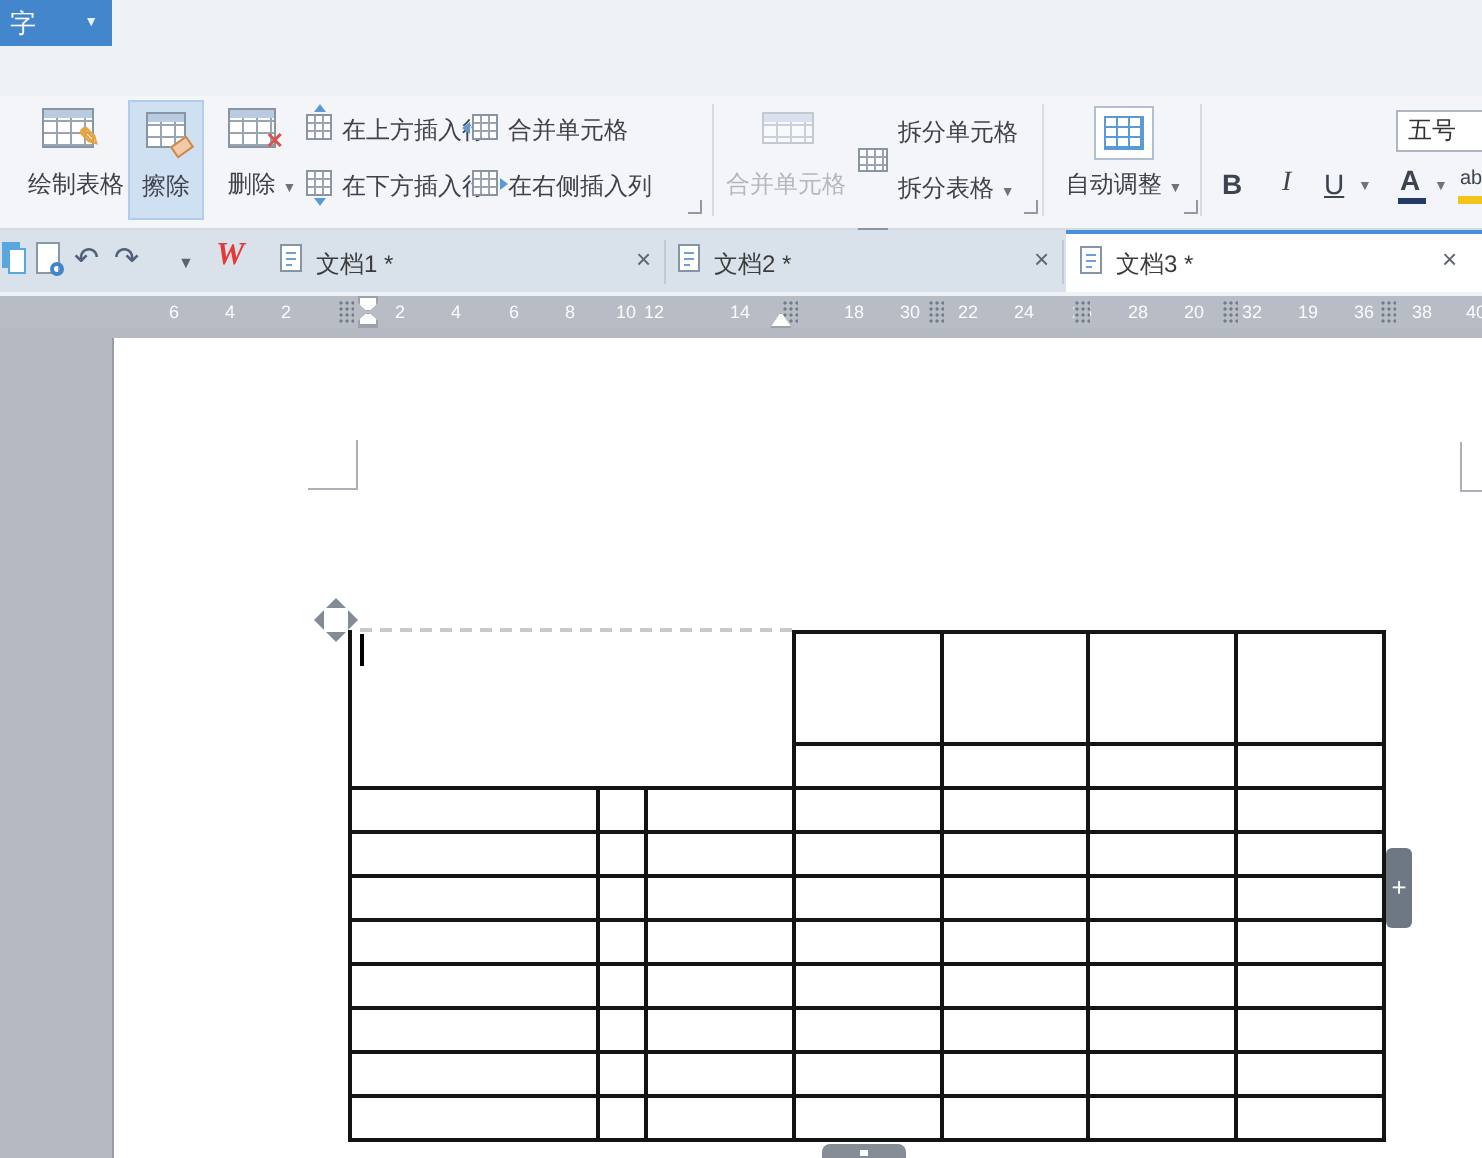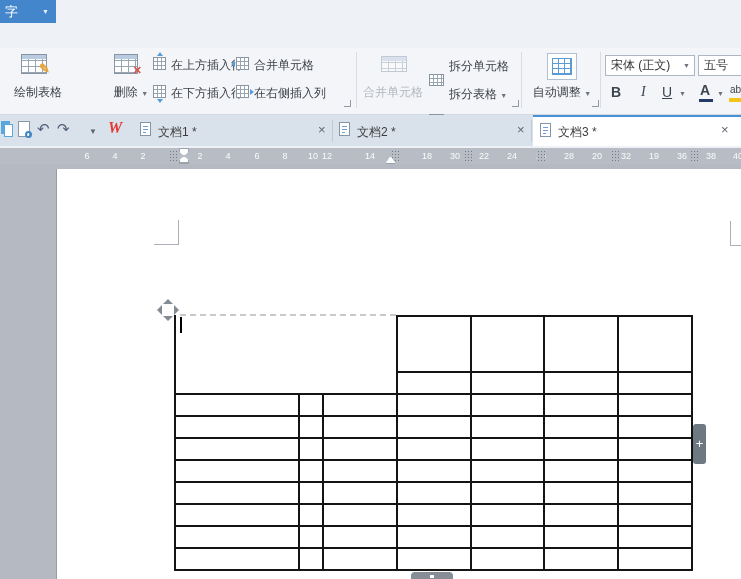--- a/index.html
+++ b/index.html
@@ -109,20 +109,26 @@
 
   <div id="ribbon" class="abs">
 
     <div class="abs" style="left:21px;top:6px;width:26px;height:20px">
       <div class="tic" style="width:26px;height:20px">
         <span class="ovr" style="right:-4px;bottom:-3px;color:#e8a33d;font-size:13px">✎</span>
       </div>
     </div>
     <div class="abs rlabel" style="left:38px;top:36px;transform:translateX(-50%)">绘制表格</div>
 
+    <div id="erase-btn" class="abs">
+      <div class="tic" style="position:absolute;left:8px;top:5px;width:20px;height:18px">
+        <span class="ovr" style="right:-4px;bottom:-4px;width:10px;height:7px;background:#f3c9a8;border:1px solid #c98a4b;transform:rotate(-35deg)"></span>
+      </div>
+      <div class="rlabel" style="position:absolute;left:50%;top:34px;transform:translateX(-50%)">擦除</div>
+    </div>
 
     <div class="abs" style="left:114px;top:6px;width:24px;height:20px">
       <div class="tic" style="width:24px;height:20px">
         <span class="ovr" style="right:-5px;bottom:-4px;color:#d9534f;font-size:11px">✕</span>
       </div>
     </div>
     <div class="abs rlabel" style="left:131px;top:36px;transform:translateX(-50%)"><span>删除</span> <span class="caret">▼</span></div>
 
     <div class="abs" style="left:153px;top:9px">
       <div class="tic-mini" style="width:13px;height:13px">
@@ -163,24 +169,20 @@
     <div class="abs rsep" style="left:521px"></div>
 
     <div id="autofit-ic" class="abs">
         <div class="inner"></div>
       </div>
     <div class="abs rlabel" style="left:562px;top:36px;transform:translateX(-50%)"><span>自动调整</span> <span class="caret">▼</span></div>
 
     <div class="abs launcher" style="left:592px;top:52px"></div>
     <div class="abs rsep" style="left:600px"></div>
 
-    <div class="abs combo" style="left:605px;top:7px;width:90px;height:21px">
-      <span>宋体 (正文)</span>
-      <span class="caret">▼</span>
-    </div>
     <div class="abs combo" style="left:698px;top:7px;width:50px;height:21px">
       <span>五号</span>
     </div>
     <div class="abs fmt" style="left:611px;top:36px;font-weight:bold">B</div>
     <div class="abs fmt" style="left:641px;top:36px;font-style:italic;font-family:'Liberation Serif',serif">I</div>
     <div class="abs fmt" style="left:662px;top:36px;text-decoration:underline">U</div>
     <div class="abs" style="left:679px;top:42px;font-size:7px;color:#6b737d">▼</div>
     <div class="abs fmt" style="left:700px;top:34px;font-weight:bold">A</div>
     <div class="abs" style="left:699px;top:51px;width:14px;height:3px;background:#223a66"></div>
     <div class="abs" style="left:717px;top:42px;font-size:7px;color:#6b737d">▼</div>

